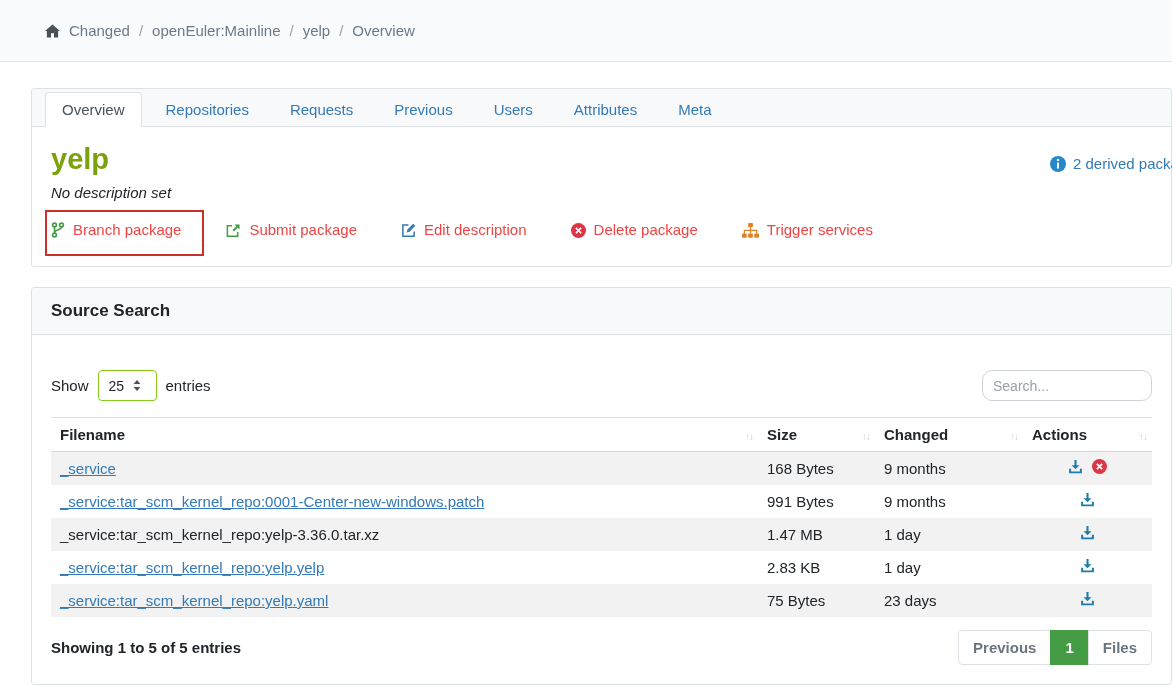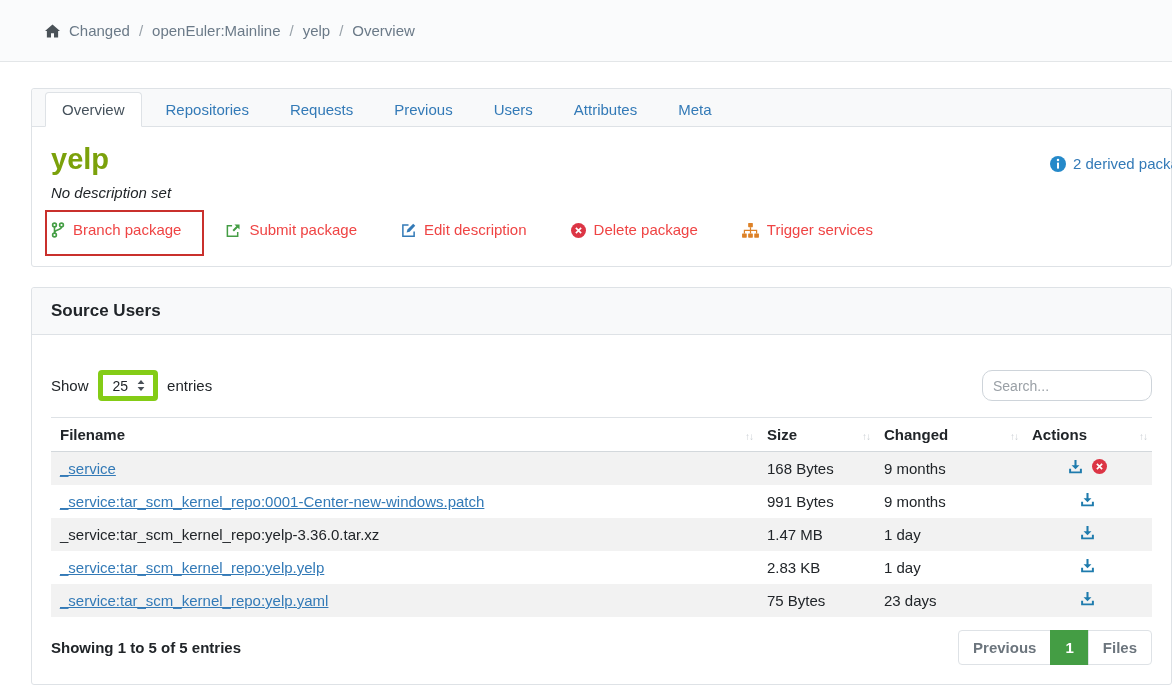--- a/index.html
+++ b/index.html
@@ -34,21 +34,21 @@
   .hlbox{position:absolute;left:13px;top:121px;width:159px;height:46px;
     border:2px solid #c9302c;pointer-events:none;}
 
   
   .card2{margin-top:20px;}
   .card-header{background:#f8f9fa;border-bottom:1px solid #dee2e6;padding:13px 19px;
     font-size:17px;font-weight:600;border-radius:3px 3px 0 0;color:#212529;}
   .card-body{padding:19px;}
   .controls{display:flex;justify-content:space-between;align-items:center;margin-top:16px;}
   .show-group{display:flex;align-items:center;gap:9px;font-size:15px;}
-  .selectbox{height:31px;min-width:59px;border:5px solid #84cc16;border-radius:4px;background:#fff;
+  .selectbox{height:31px;min-width:59px;border:1px solid #84cc16;border-radius:4px;background:#fff;
     display:inline-flex;align-items:center;gap:9px;padding:0 8px 0 10px;font-size:14px;cursor:pointer;color:#212529;}
   .search{width:170px;height:31px;border:1px solid #ced4da;border-radius:10px;padding:0 10px;
     font-size:14px;color:#495057;font-family:inherit;background:#fff;}
   .search::placeholder{color:#9aa0a6;}
 
   table{width:100%;border-collapse:collapse;margin-top:16px;}
   thead th{font-weight:700;text-align:left;padding:7px 9px;font-size:15px;line-height:19px;
     border-top:1px solid #dee2e6;border-bottom:1px solid #d3d8dc;position:relative;cursor:pointer;}
   .sort{position:absolute;right:5px;top:9px;font-size:10px;color:#c9ced3;letter-spacing:-1px;font-weight:400;}
   tbody td{padding:7px 9px;font-size:15px;line-height:19px;}
@@ -177,21 +177,21 @@
             <rect x="7" y="6.6" width="2" height="6" fill="#fff"></rect>
             <circle cx="8" cy="3.9" r="1.25" fill="#fff"></circle>
           </svg>
       </span>
       <span>2 derived packages</span>
     </a>
   </div>
 
   
   <div class="card card2">
-    <div class="card-header">Source Users</div>
+    <div class="card-header">Source Search</div>
     <div class="card-body">
 
       <div class="controls">
         <div class="show-group">
           <span>Show</span>
           <span class="selectbox">
             <span>25</span>
             <svg width="8" height="11" viewBox="0 0 8 11">
                 <path d="M4 0 L7.4 4 H.6 Z" fill="#495057"></path>
                 <path d="M4 11 L7.4 7 H.6 Z" fill="#495057"></path>

